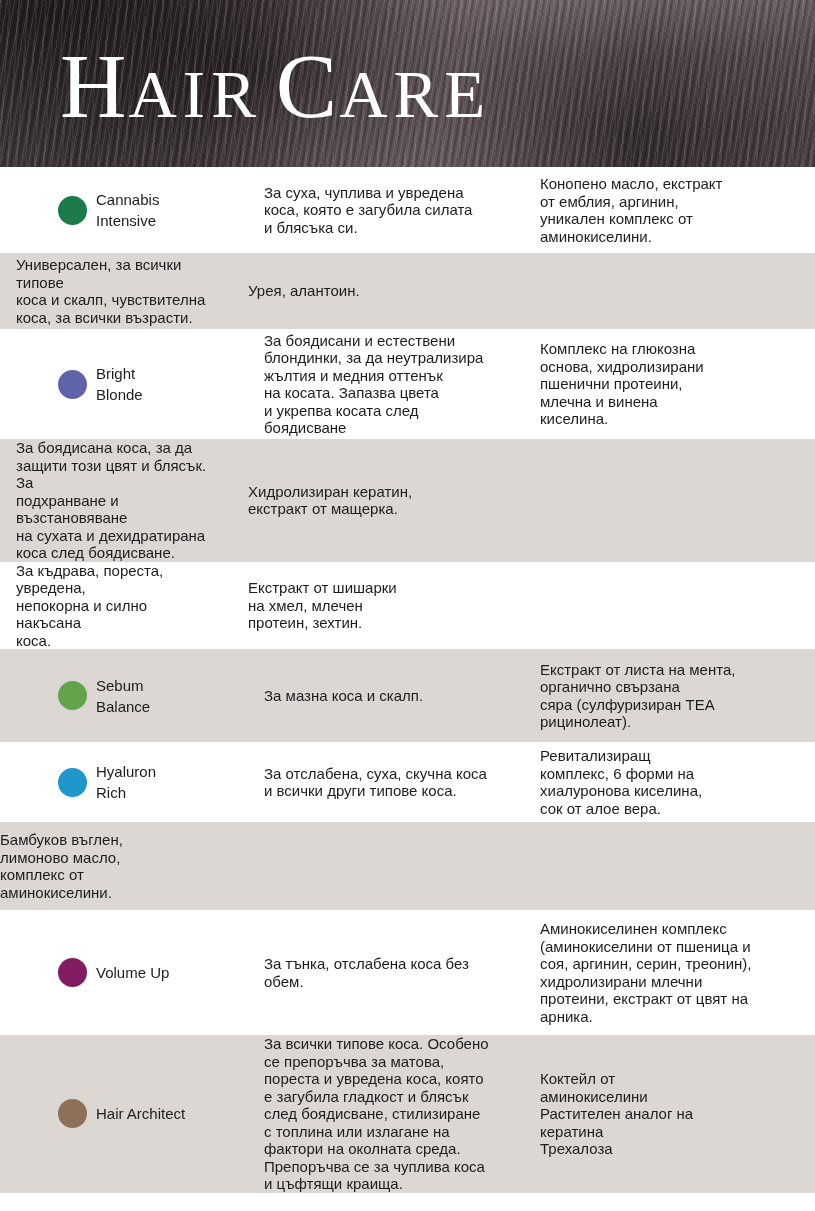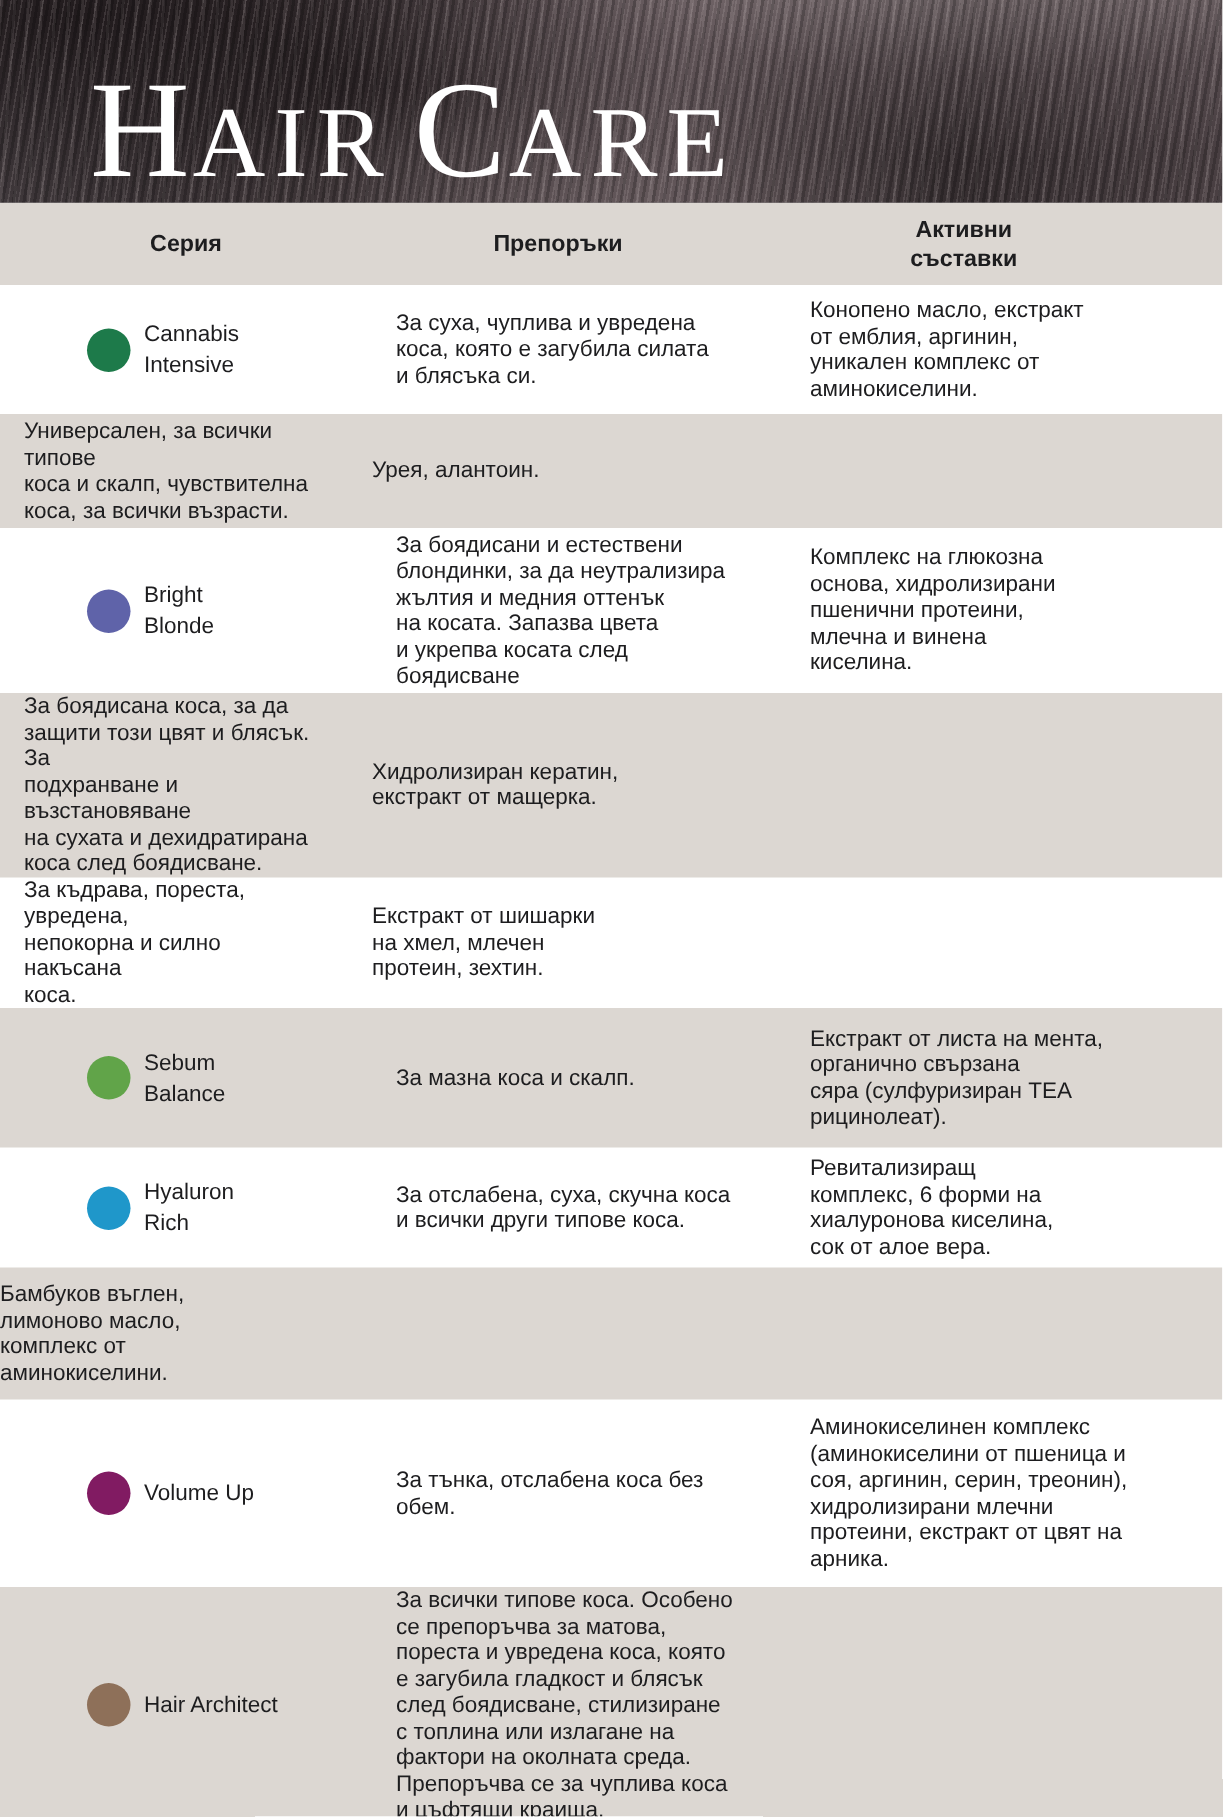--- a/index.html
+++ b/index.html
@@ -10,21 +10,21 @@
     margin:0 auto;
     background:#ffffff;
     font-family:"Liberation Sans", sans-serif;
     color:#1d1d1f;
     overflow:hidden;
   }
 
   
   .hero {
     position:relative;
-    height:135px;
+    height:167px;
     background:
       repeating-linear-gradient(100deg, rgba(228,216,216,0.13) 0 1px, transparent 1px 3px, rgba(0,0,0,0.20) 3px 5px, transparent 5px 7px),
       repeating-linear-gradient(94deg, rgba(226,214,214,0.10) 0 2px, transparent 2px 9px),
       radial-gradient(95% 170% at 80% -40%, rgba(203,189,191,0.55) 0%, rgba(122,108,112,0.28) 45%, transparent 70%),
       radial-gradient(70% 150% at 6% 8%, rgba(28,22,24,0.85) 0%, transparent 60%),
       radial-gradient(60% 120% at 45% 110%, rgba(140,126,129,0.35) 0%, transparent 60%),
       linear-gradient(100deg, #413a3d 0%, #2d2628 28%, #564b4e 55%, #322b2d 78%, #4a4043 100%);
     background-color:#332c2e;
   }
   .hero-title {
@@ -94,26 +94,20 @@
 <body>
 
 <div class="page">
 
   <div class="hero">
     <div class="hero-title">
       <span class="word1"><span class="cap">H</span><span class="rest">AIR</span></span><span class="word2"><span class="cap">C</span><span class="rest">ARE</span></span>
     </div>
   </div>
 
-  <div class="thead">
-    <div class="th c1">Серия</div>
-    <div class="th c2">Препоръки</div>
-    <div class="th c3">Активни
-съставки</div>
-  </div>
 
   <div class="rows">
   <div class="row">
     <div class="cell c1">
       <span class="dot" style="background: rgb(29, 122, 74);"></span>
       <span class="series-label">Cannabis
 Intensive</span>
     </div>
     <div class="cell c2">За суха, чуплива и увредена
 коса, която е загубила силата
@@ -225,16 +219,21 @@
     </div>
     <div class="cell c2">За всички типове коса. Особено
 се препоръчва за матова,
 пореста и увредена коса, която
 е загубила гладкост и блясък
 след боядисване, стилизиране
 с топлина или излагане на
 фактори на околната среда.
 Препоръчва се за чуплива коса
 и цъфтящи краища.</div>
+    <div class="cell c3">Коктейл от
+аминокиселини
+Растителен аналог на
+кератина
+Трехалоза</div>
   </div>
 </div>
 
 </div>
 
 </body></html>

